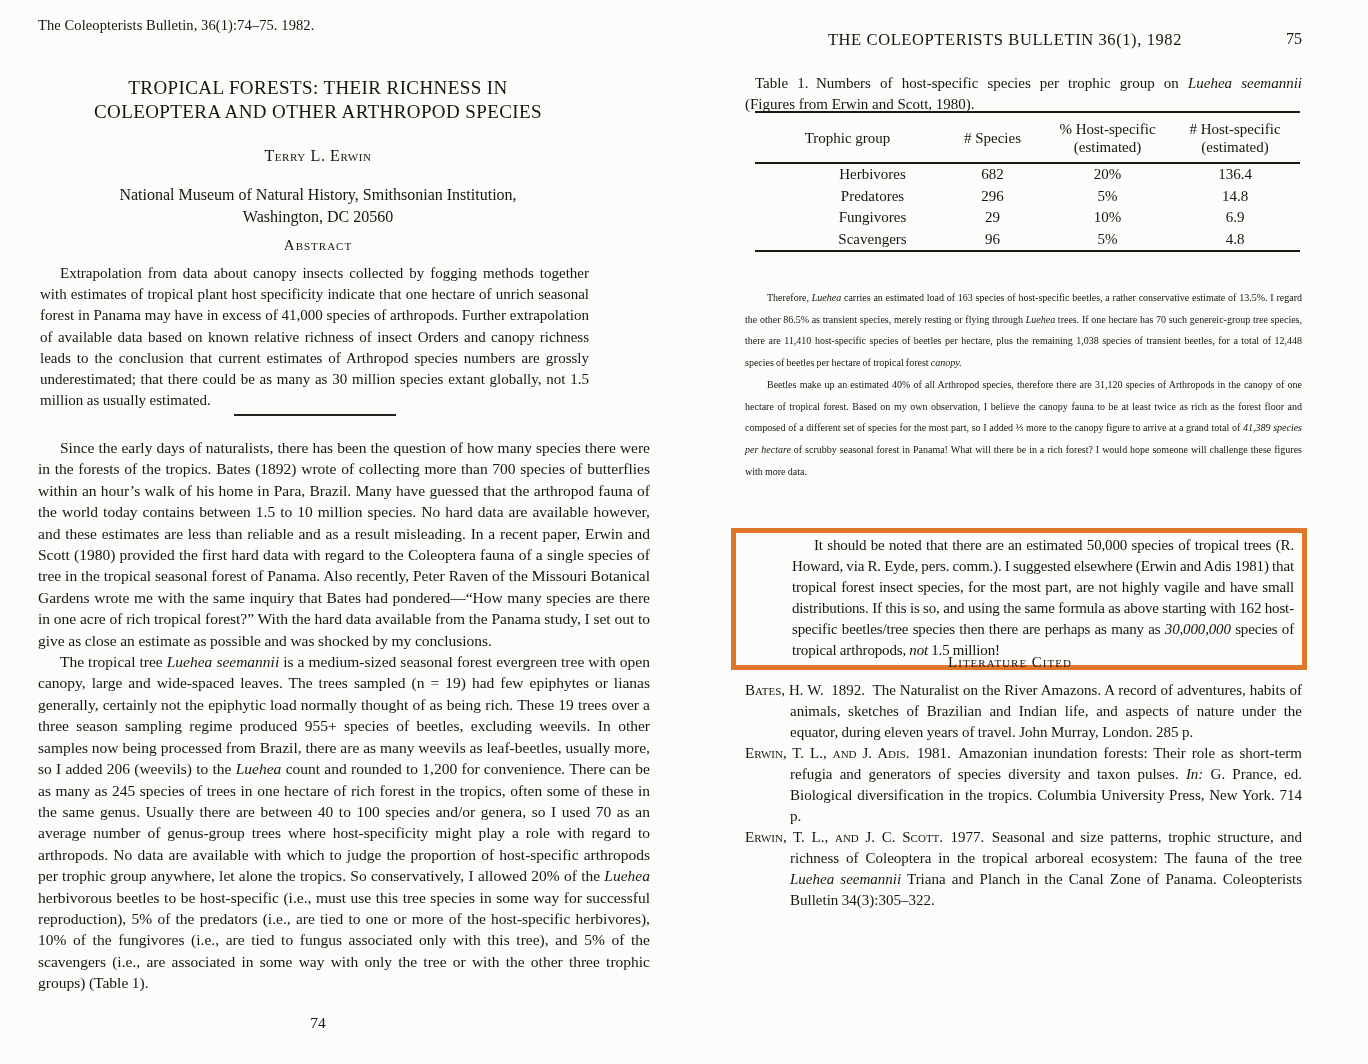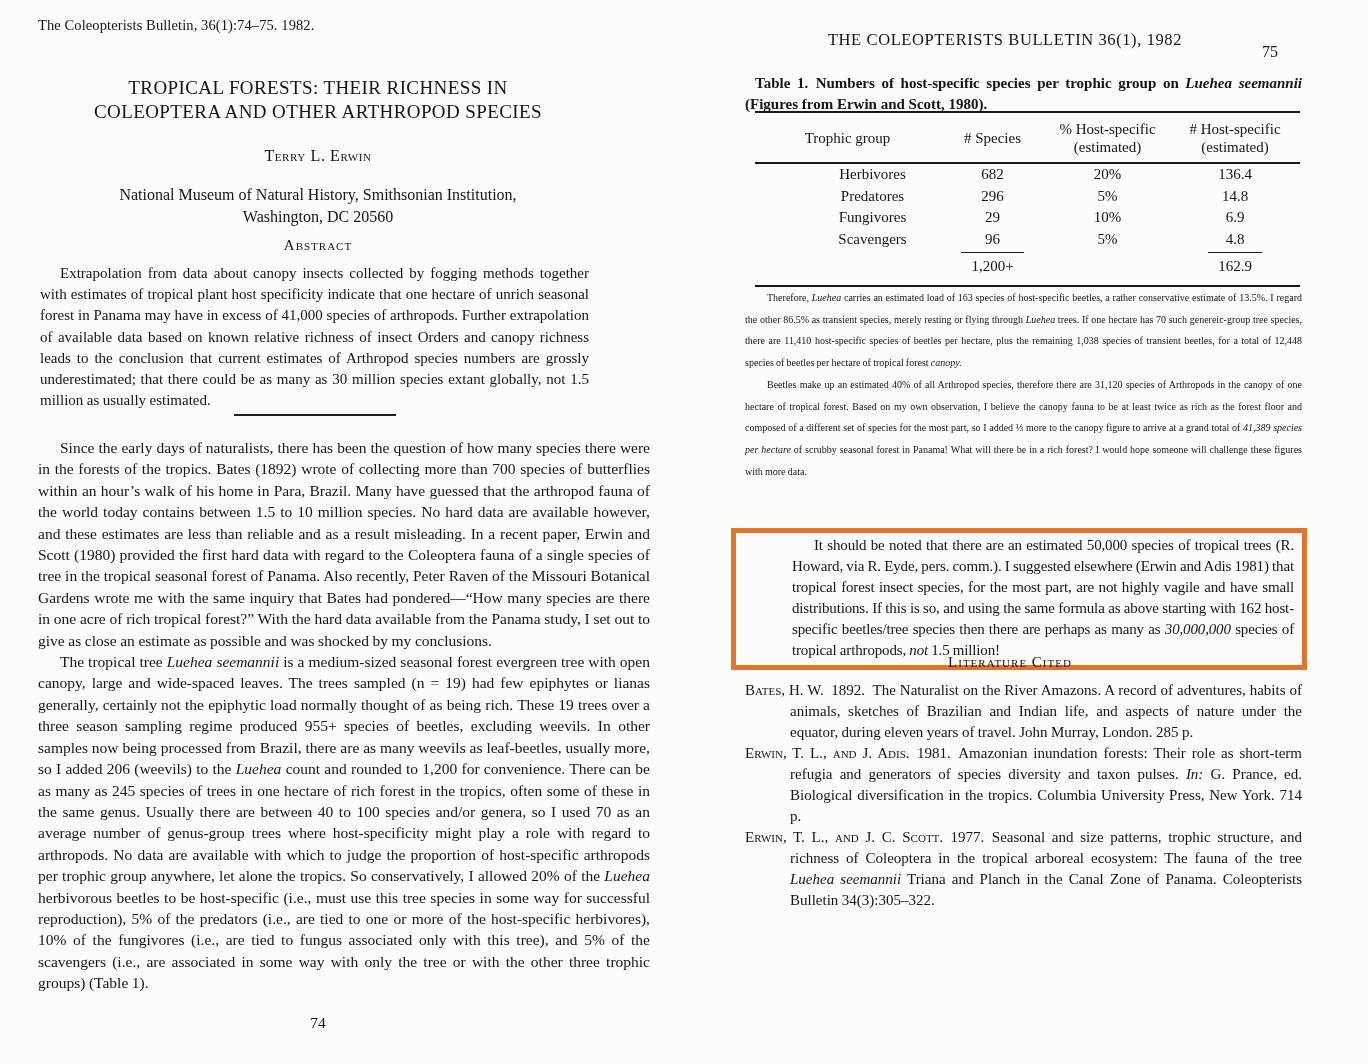--- a/index.html
+++ b/index.html
@@ -28,22 +28,22 @@
     font-size:15px; line-height:21.2px;
     text-indent:20px; word-spacing:-.3px;
   }
   .abstract-rule { left:234px; top:414px; width:162px; height:2px; background:#22201d; }
   .left-body { left:38px; top:437px; width:612px; font-size:15.5px; line-height:21.4px; word-spacing:-.3px; }
   .left-body p, .right-body p { text-indent:22px; }
   .page-num-left { left:38px; top:1014px; width:560px; font-size:15.5px; }
 
   
   .running-head-right { left:745px; top:30px; width:520px; font-size:16.5px; letter-spacing:.6px; }
-  .page-num-right { left:1262px; top:30px; width:40px; text-align:left; font-size:16px;margin-top:13px; }
-  .tbl-caption { left:745px; top:73px; width:557px; font-size:15px; line-height:21px; text-indent:10px;font-weight:bold; }
+  .page-num-right { left:1262px; top:30px; width:40px; text-align:right; font-size:16px; }
+  .tbl-caption { left:745px; top:73px; width:557px; font-size:15px; line-height:21px; text-indent:10px; }
   .tbl { left:755px; top:111px; width:545px; font-size:15px; border-top:2px solid #1c1914; border-bottom:2px solid #1c1914; }
   .tbl-header { display:grid; grid-template-columns:185px 105px 125px 130px; padding:7px 0 6px 0; border-bottom:2px solid #1c1914; line-height:18px; }
   .th { display:flex; flex-direction:column; justify-content:center; text-align:center; }
   .tbl-row { display:grid; grid-template-columns:185px 105px 125px 130px; line-height:21.5px; }
   .tbl-row:first-of-type { margin-top:5px; }
   .td { text-align:center; }
   .td-group { text-align:center; padding-left:50px; }
   .tbl-total { display:grid; grid-template-columns:185px 105px 125px 130px; margin-top:2px; padding-bottom:8px; line-height:22px; }
   .total-cell { text-align:center; }
   .total-cell span { display:inline-block; border-top:1.5px solid #1c1914; padding:2px 10px 0 10px; }
@@ -134,26 +134,20 @@
     <div class="td">10%</div>
     <div class="td">6.9</div>
   </div>
   <div class="tbl-row">
     <div class="td td-group">Scavengers</div>
     <div class="td">96</div>
     <div class="td">5%</div>
     <div class="td">4.8</div>
   </div>
 
-  <div class="tbl-total">
-    <div class="total-cell"></div>
-    <div class="total-cell"><span>1,200+</span></div>
-    <div class="total-cell"></div>
-    <div class="total-cell"><span>162.9</span></div>
-  </div>
 </div>
 
 <div class="abs right-body just">
   <p><span>Therefore, </span><span class="i">Luehea</span><span> carries an estimated load of 163 species of host-specific beetles, a rather conservative estimate of 13.5%. I regard the other 86.5% as transient species, merely resting or flying through </span><span class="i">Luehea</span><span> trees. If one hectare has 70 such genereic-group tree species, there are 11,410 host-specific species of beetles per hectare, plus the remaining 1,038 species of transient beetles, for a total of 12,448 species of beetles per hectare of tropical forest </span><span class="i">canopy.</span></p>
   <p><span>Beetles make up an estimated 40% of all Arthropod species, therefore there are 31,120 species of Arthropods in the canopy of one hectare of tropical forest. Based on my own observation, I believe the canopy fauna to be at least twice as rich as the forest floor and composed of a different set of species for the most part, so I added ⅓ more to the canopy figure to arrive at a grand total of </span><span class="i">41,389 species per hectare</span><span> of scrubby seasonal forest in Panama! What will there be in a rich forest? I would hope someone will challenge these figures with more data.</span></p>
 </div>
 
 <div class="abs highlight-box">
   <p><span>It should be noted that there are an estimated 50,000 species of tropical trees (R. Howard, via R. Eyde, pers. comm.). I suggested elsewhere (Erwin and Adis 1981) that tropical forest insect species, for the most part, are not highly vagile and have small distributions. If this is so, and using the same formula as above starting with 162 host-specific beetles/tree species then there are perhaps as many as </span><span class="i">30,000,000</span><span> species of tropical arthropods, </span><span class="i">not</span><span> 1.5 million!</span></p>
 </div>

